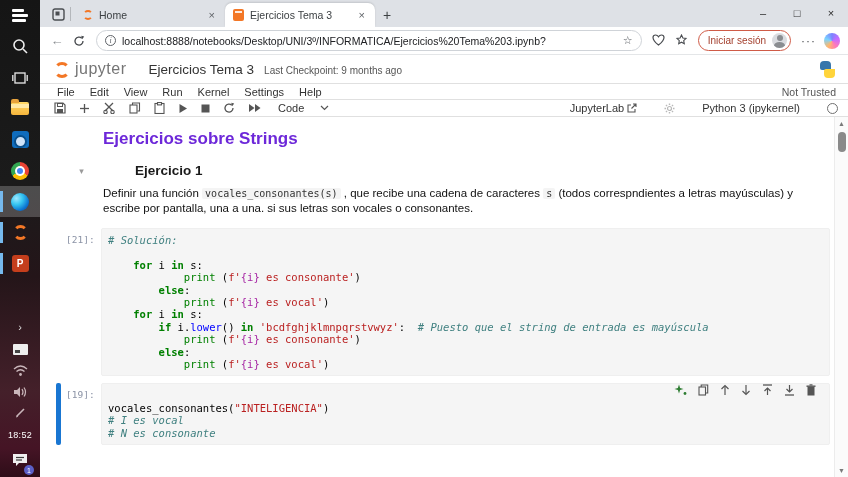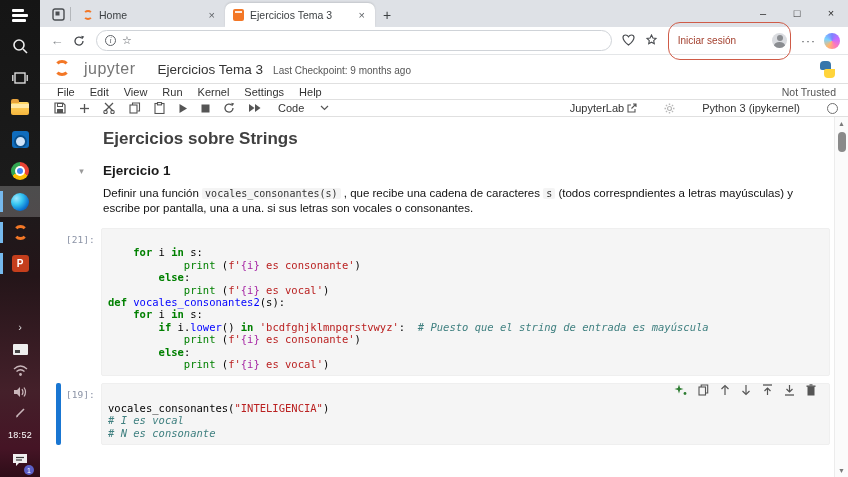--- a/index.html
+++ b/index.html
@@ -53,33 +53,33 @@
   .win-btn { width:34px; height:26px; display:flex; align-items:center; justify-content:center; font-size:11px; color:#2b2b2b; }
 
   .urlrow { height:28px; background:#fff; display:flex; align-items:center; padding:0 8px 0 6px; border-bottom:1px solid #e4e6e8; flex:0 0 28px; }
   .nav-btn { width:22px; display:flex; justify-content:center; color:#8a8d91; font-size:13px; }
   .nav-btn.dark { color:#474a4e; }
   .addr { flex:1; max-width:600px; height:21px; border:1px solid #cfd3d8; border-radius:11px; display:flex; align-items:center; padding:0 8px; margin:0 6px; font-size:10.5px; color:#202124; }
   .addr .info { width:11px; height:11px; border:1px solid #5f6368; border-radius:50%; color:#5f6368; font-size:8px; display:flex; align-items:center; justify-content:center; margin-right:6px; flex:0 0 auto; font-style:italic; font-family:"Liberation Serif",serif;}
   .addr .url { flex:1; white-space:nowrap; overflow:hidden; }
   .addr .star { color:#5f6368; font-size:11px; }
   .url-icons { display:flex; align-items:center; gap:10px; margin:0 4px; color:#4a4d51; }
-  .signin { border:1.5px solid #cf5b47; border-radius:12px; height:38px; display:flex; align-items:center; padding:2px 3px 2px 9px; margin:0 6px;gap:30px; }
+  .signin { border:1.5px solid #cf5b47; border-radius:12px; height:21px; display:flex; align-items:center; padding:2px 3px 2px 9px; margin:0 6px; }
   .signin .s-label { font-size:10px; color:#a33f2d; margin-right:6px; white-space:nowrap; }
   .avatar { width:15px; height:15px; border-radius:50%; background:#dadce0; position:relative; overflow:hidden;}
   .avatar:before{content:""; position:absolute; top:2px; left:4.5px; width:6px; height:6px; border-radius:50%; background:#8a8d91;}
   .avatar:after{content:""; position:absolute; top:9px; left:2px; width:11px; height:7px; border-radius:50% 50% 0 0; background:#8a8d91;}
   .dots { font-size:12px; color:#4a4d51; letter-spacing:1px; margin:0 4px;}
   .copilot { width:16px; height:16px; border-radius:50%; margin-left:4px;
     background:conic-gradient(#7b83ff,#c96bff,#ff7ab8,#ffb86c,#7 bd4ff,#7b83ff);
     background:conic-gradient(#7b83ff,#c96bff,#ff7ab8,#ffb86c,#7bd4ff,#7b83ff); }
 
   
   .jp-header { height:28px; display:flex; align-items:center; padding:0 12px 0 14px; flex:0 0 28px; }
-  .jp-logo { display:flex; align-items:flex-start; gap:14px; }
+  .jp-logo { display:flex; align-items:flex-end; gap:5px; }
   .jp-logo .arcs { width:16px; height:16px; border-radius:50%; border:3.5px solid #f37726; border-left-color:transparent; border-right-color:transparent; }
   .jp-logo .word { font-size:16px; color:#757575; letter-spacing:.5px; }
   .jp-title { font-size:13.5px; color:#333; margin-left:22px; }
   .jp-checkpoint { font-size:10px; color:#555; margin-left:10px; margin-top:2px;}
   .pylogo { margin-left:auto; width:17px; height:17px; position:relative; }
   .pylogo .py-b { position:absolute; left:1px; top:0; width:11px; height:9px; background:#3776ab; border-radius:4px 4px 0 2px; }
   .pylogo .py-y { position:absolute; right:1px; bottom:0; width:11px; height:9px; background:#ffd43b; border-radius:2px 0 4px 4px; }
   .jp-menubar { height:17px; border-top:1px solid #e0e0e0; border-bottom:1px solid #e0e0e0; display:flex; align-items:center; padding:0 12px 0 17px; flex:0 0 17px; }
   .jp-menu-item { font-size:11px; color:#333; margin-right:15px; }
   .not-trusted { margin-left:auto; font-size:10.5px; color:#555; }
@@ -92,24 +92,24 @@
   .kernel-circle { width:11px; height:11px; border:1px solid #707070; border-radius:50%; }
 
   
   .nb-wrap { flex:1; position:relative; overflow:hidden; background:#fff; }
   .nb-scrollbar { position:absolute; right:0; top:0; bottom:0; width:14px; background:#fbfbfb; border-left:1px solid #ececec; display:flex; flex-direction:column; align-items:center; }
   .sb-arrow { font-size:7px; color:#7a7a7a; padding:3px 0; }
   .sb-thumb { width:8px; height:20px; background:#8a8a8a; border-radius:4px; margin-top:2px; }
   .sb-bottom { margin-top:auto; }
   .nb-content { position:absolute; left:0; right:14px; top:0; bottom:0; padding:8px 4px 0 20px; overflow:hidden; }
 
-  .md-h1 { font-size:17px; font-weight:bold; color:#404040; margin:4px 0 14px 43px; }
+  .md-h1 { font-size:17px; font-weight:bold; color:#6d28d9; margin:4px 0 14px 43px; }
   .md-h2-row { display:flex; align-items:center; margin:0 0 8px 0; }
   .collapser { width:43px; text-align:center; color:#9a9a9a; font-size:9px; }
-  .md-h2 { font-size:13.5px; font-weight:bold; color:#1a1a1a; }
+  .md-h2 { font-size:13.5px; font-weight:bold; color:#1a1a1a;margin-left:32px; }
   .md-p { font-size:11.5px; line-height:15px; color:#111; margin:0 6px 12px 43px; }
   .md-code { font-family:"DejaVu Sans Mono", monospace; font-size:10px; background:#f4f4f4; border-radius:2px; padding:0 3px; color:#333; }
 
   .cell { display:flex; position:relative; margin-bottom:7px; }
   .cell .sel-bar { position:absolute; left:-4px; top:0; bottom:0; width:5px; border-radius:2px; background:transparent; }
   .cell.selected .sel-bar { background:#1976d2; }
   .prompt { width:41px; flex:0 0 41px; text-align:left; font-family:"DejaVu Sans Mono", monospace; font-size:9.5px; color:#8a92a5; padding-top:6px; padding-left:6px; }
   .input-area { flex:1; background:#f5f5f5; border:1px solid #efefef; border-radius:2px; padding:5px 6px; min-height:20px; }
   .cm-line { font-family:"DejaVu Sans Mono", monospace; font-size:10.5px; line-height:12.4px; white-space:pre; color:#000; }
   .tk-cm { color:#408080; font-style:italic; }
@@ -244,20 +244,21 @@
     <div class="urlrow">
       <div class="nav-btn">←</div>
       <div class="nav-btn dark">
         <svg width="12" height="12" viewBox="0 0 12 12">
             <path d="M10 6 A4 4 0 1 1 8.8 3.2" fill="none" stroke="#474a4e" stroke-width="1.3"></path>
             <polygon points="8.2,0.8 11.2,1.6 9.2,4.2" fill="#474a4e"></polygon>
           </svg>
       </div>
       <div class="addr">
         <span class="info">i</span>
+        <span class="url">localhost:8888/notebooks/Desktop/UNI/3º/INFORMATICA/Ejercicios%20Tema%203.ipynb?</span>
         <span class="star">☆</span>
       </div>
       <div class="url-icons">
         <span>
           <svg width="13" height="12" viewBox="0 0 13 12">
               <path d="M6.5 11 C2 7.5 1 5 1 3.4 C1 1.9 2.2 1 3.6 1 C4.8 1 5.9 1.8 6.5 2.8 C7.1 1.8 8.2 1 9.4 1 C10.8 1 12 1.9 12 3.4 C12 5 11 7.5 6.5 11 Z" fill="none" stroke="#4a4d51" stroke-width="1.2"></path>
             </svg>
         </span>
         <span>
           <svg width="13" height="12" viewBox="0 0 13 12">
@@ -394,26 +395,26 @@
           <span class="collapser">▾</span>
           <span class="md-h2">Ejercicio 1</span>
         </div>
 
         <div class="md-p">Definir una función <code class="md-code">vocales_consonantes(s)</code> , que recibe una cadena de caracteres <code class="md-code">s</code> (todos correspndientes a letras mayúsculas) y escribe por pantalla, una a una. si sus letras son vocales o consonantes.</div>
 
         <div class="cell">
           <span class="sel-bar"></span>
           <div class="prompt">[21]:</div>
           <div class="input-area">
+              <div class="cm-line"><span class="tk-cm"># Solución:</span></div>
               <div class="cm-line">&nbsp;</div>
               <div class="cm-line"><span class="tk-t">    </span><span class="tk-kw">for</span><span class="tk-t"> i </span><span class="tk-kw">in</span><span class="tk-t"> s:</span></div>
               <div class="cm-line"><span class="tk-t">            </span><span class="tk-bi">print</span><span class="tk-t"> (</span><span class="tk-str">f'</span><span class="tk-br">{i}</span><span class="tk-str"> es consonante'</span><span class="tk-t">)</span></div>
               <div class="cm-line"><span class="tk-t">        </span><span class="tk-kw">else</span><span class="tk-t">:</span></div>
               <div class="cm-line"><span class="tk-t">            </span><span class="tk-bi">print</span><span class="tk-t"> (</span><span class="tk-str">f'</span><span class="tk-br">{i}</span><span class="tk-str"> es vocal'</span><span class="tk-t">)</span></div>
-              <div class="cm-line"><span class="tk-kw">def</span><span class="tk-t"> </span><span class="tk-fn">vocales_consonantes2</span><span class="tk-t">(s):</span></div>
               <div class="cm-line"><span class="tk-t">    </span><span class="tk-kw">for</span><span class="tk-t"> i </span><span class="tk-kw">in</span><span class="tk-t"> s:</span></div>
               <div class="cm-line"><span class="tk-t">        </span><span class="tk-kw">if</span><span class="tk-t"> i.</span><span class="tk-mt">lower</span><span class="tk-t">() </span><span class="tk-kw">in</span><span class="tk-t"> </span><span class="tk-str">'bcdfghjklmnpqrstvwyz'</span><span class="tk-t">:  </span><span class="tk-cm"># Puesto que el string de entrada es mayúscula</span></div>
               <div class="cm-line"><span class="tk-t">            </span><span class="tk-bi">print</span><span class="tk-t"> (</span><span class="tk-str">f'</span><span class="tk-br">{i}</span><span class="tk-str"> es consonante'</span><span class="tk-t">)</span></div>
               <div class="cm-line"><span class="tk-t">        </span><span class="tk-kw">else</span><span class="tk-t">:</span></div>
               <div class="cm-line"><span class="tk-t">            </span><span class="tk-bi">print</span><span class="tk-t"> (</span><span class="tk-str">f'</span><span class="tk-br">{i}</span><span class="tk-str"> es vocal'</span><span class="tk-t">)</span></div>
             </div>
         </div>
 
         <div class="cell selected">
           <span class="sel-bar"></span>

